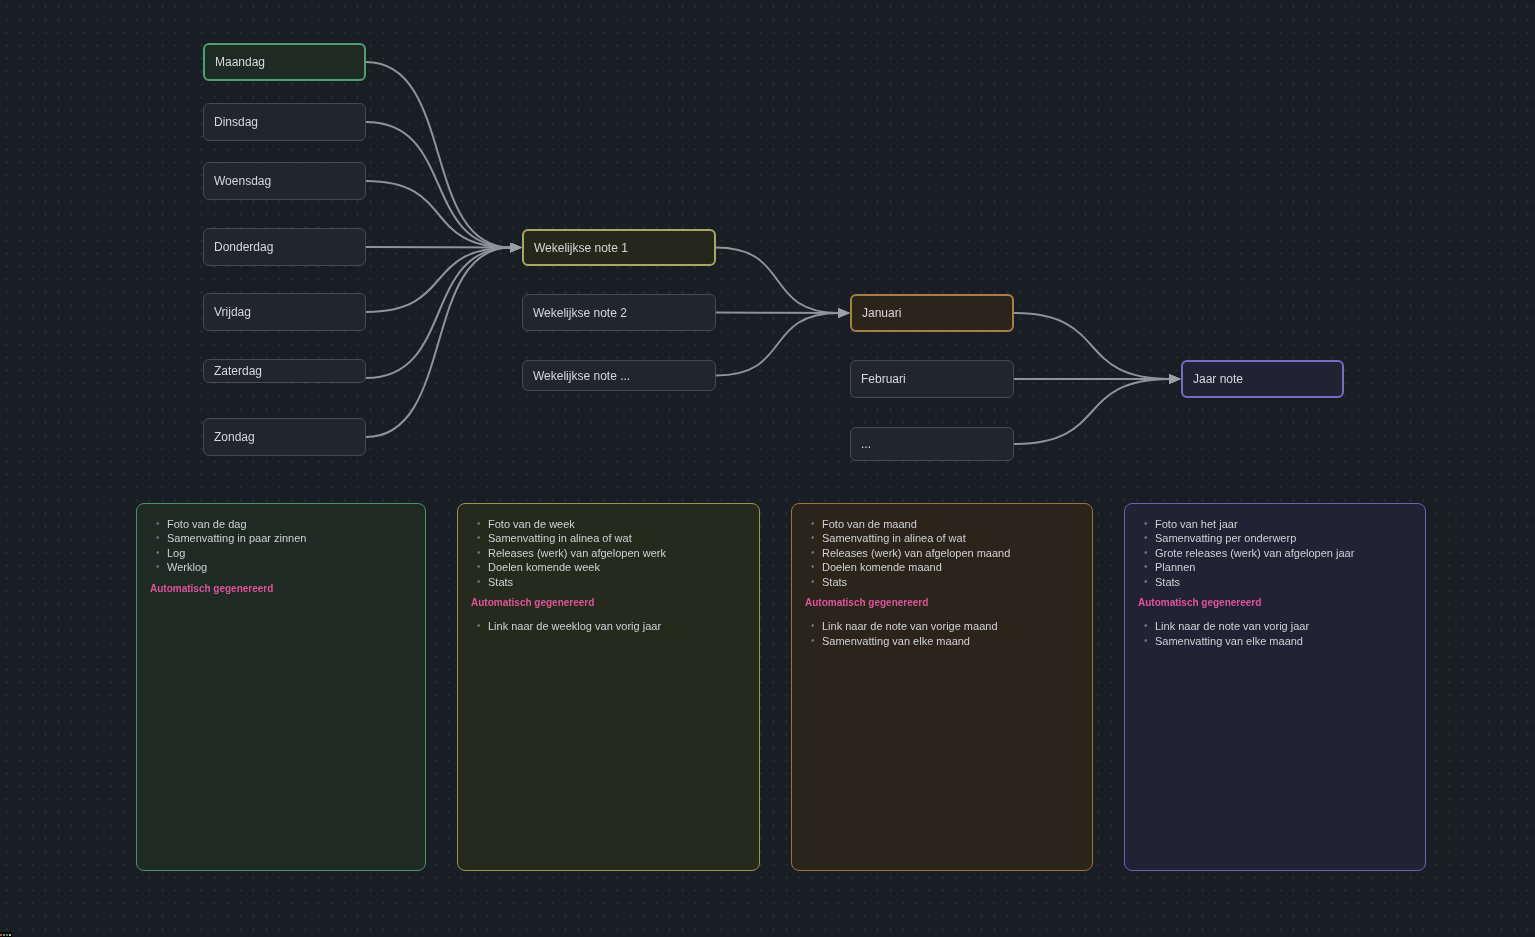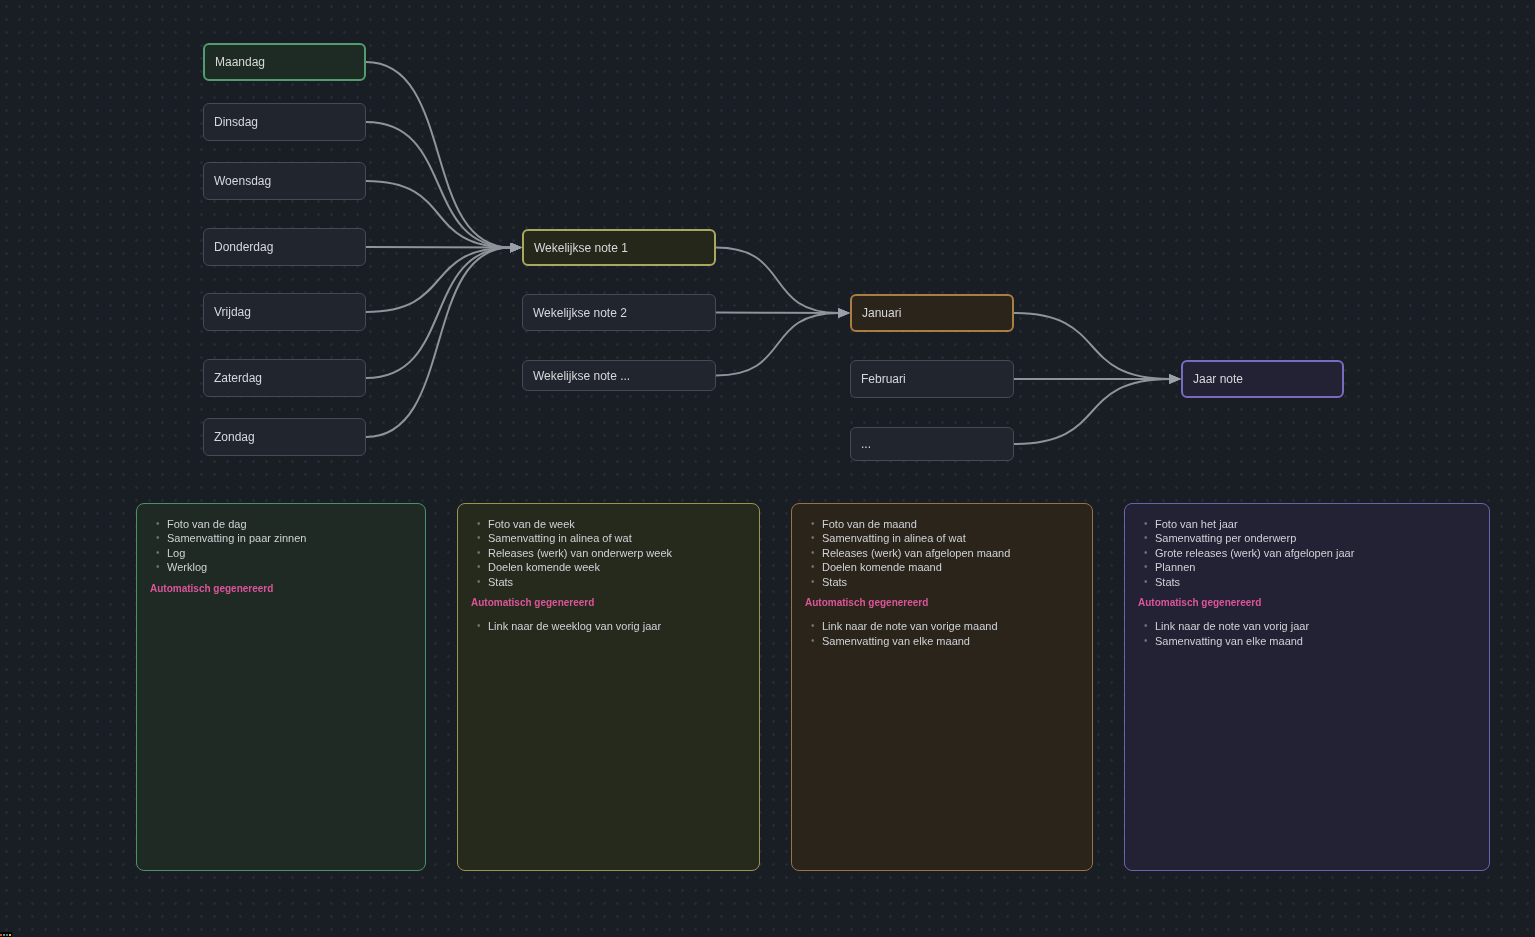--- a/index.html
+++ b/index.html
@@ -84,21 +84,21 @@
 </div>
 <div class="node" style="left:203px;top:162px;width:163px;height:38px">
   <span class="node-label">Woensdag</span>
 </div>
 <div class="node" style="left:203px;top:228px;width:163px;height:38px">
   <span class="node-label">Donderdag</span>
 </div>
 <div class="node" style="left:203px;top:293px;width:163px;height:38px">
   <span class="node-label">Vrijdag</span>
 </div>
-<div class="node" style="left:203px;top:359px;width:163px;height:38px">
+<div class="node" style="left:203px;top:359px;width:163px;height:24px">
   <span class="node-label">Zaterdag</span>
 </div>
 <div class="node" style="left:203px;top:418px;width:163px;height:38px">
   <span class="node-label">Zondag</span>
 </div>
 
 <div class="node yellow" style="left:522px;top:229px;width:194px;height:37px">
   <span class="node-label">Wekelijkse note 1</span>
 </div>
 <div class="node" style="left:522px;top:294px;width:194px;height:37px">
@@ -129,21 +129,21 @@
     <li>Log</li>
     <li>Werklog</li>
   </ul>
   <div class="card-heading">Automatisch gegenereerd</div>
 </div>
 
 <div class="card card-yellow" style="left:457px;top:503px;width:303px;height:368px">
   <ul>
     <li>Foto van de week</li>
     <li>Samenvatting in alinea of wat</li>
-    <li>Releases (werk) van onderwerp week</li>
+    <li>Releases (werk) van afgelopen werk</li>
     <li>Doelen komende week</li>
     <li>Stats</li>
   </ul>
   <div class="card-heading">Automatisch gegenereerd</div>
   <ul>
     <li>Link naar de weeklog van vorig jaar</li>
   </ul>
 </div>
 
 <div class="card card-orange" style="left:791px;top:503px;width:302px;height:368px">
@@ -154,21 +154,21 @@
     <li>Doelen komende maand</li>
     <li>Stats</li>
   </ul>
   <div class="card-heading">Automatisch gegenereerd</div>
   <ul>
     <li>Link naar de note van vorige maand</li>
     <li>Samenvatting van elke maand</li>
   </ul>
 </div>
 
-<div class="card card-purple" style="left:1124px;top:503px;width:366px;height:368px">
+<div class="card card-purple" style="left:1124px;top:503px;width:302px;height:368px">
   <ul>
     <li>Foto van het jaar</li>
     <li>Samenvatting per onderwerp</li>
     <li>Grote releases (werk) van afgelopen jaar</li>
     <li>Plannen</li>
     <li>Stats</li>
   </ul>
   <div class="card-heading">Automatisch gegenereerd</div>
   <ul>
     <li>Link naar de note van vorig jaar</li>

